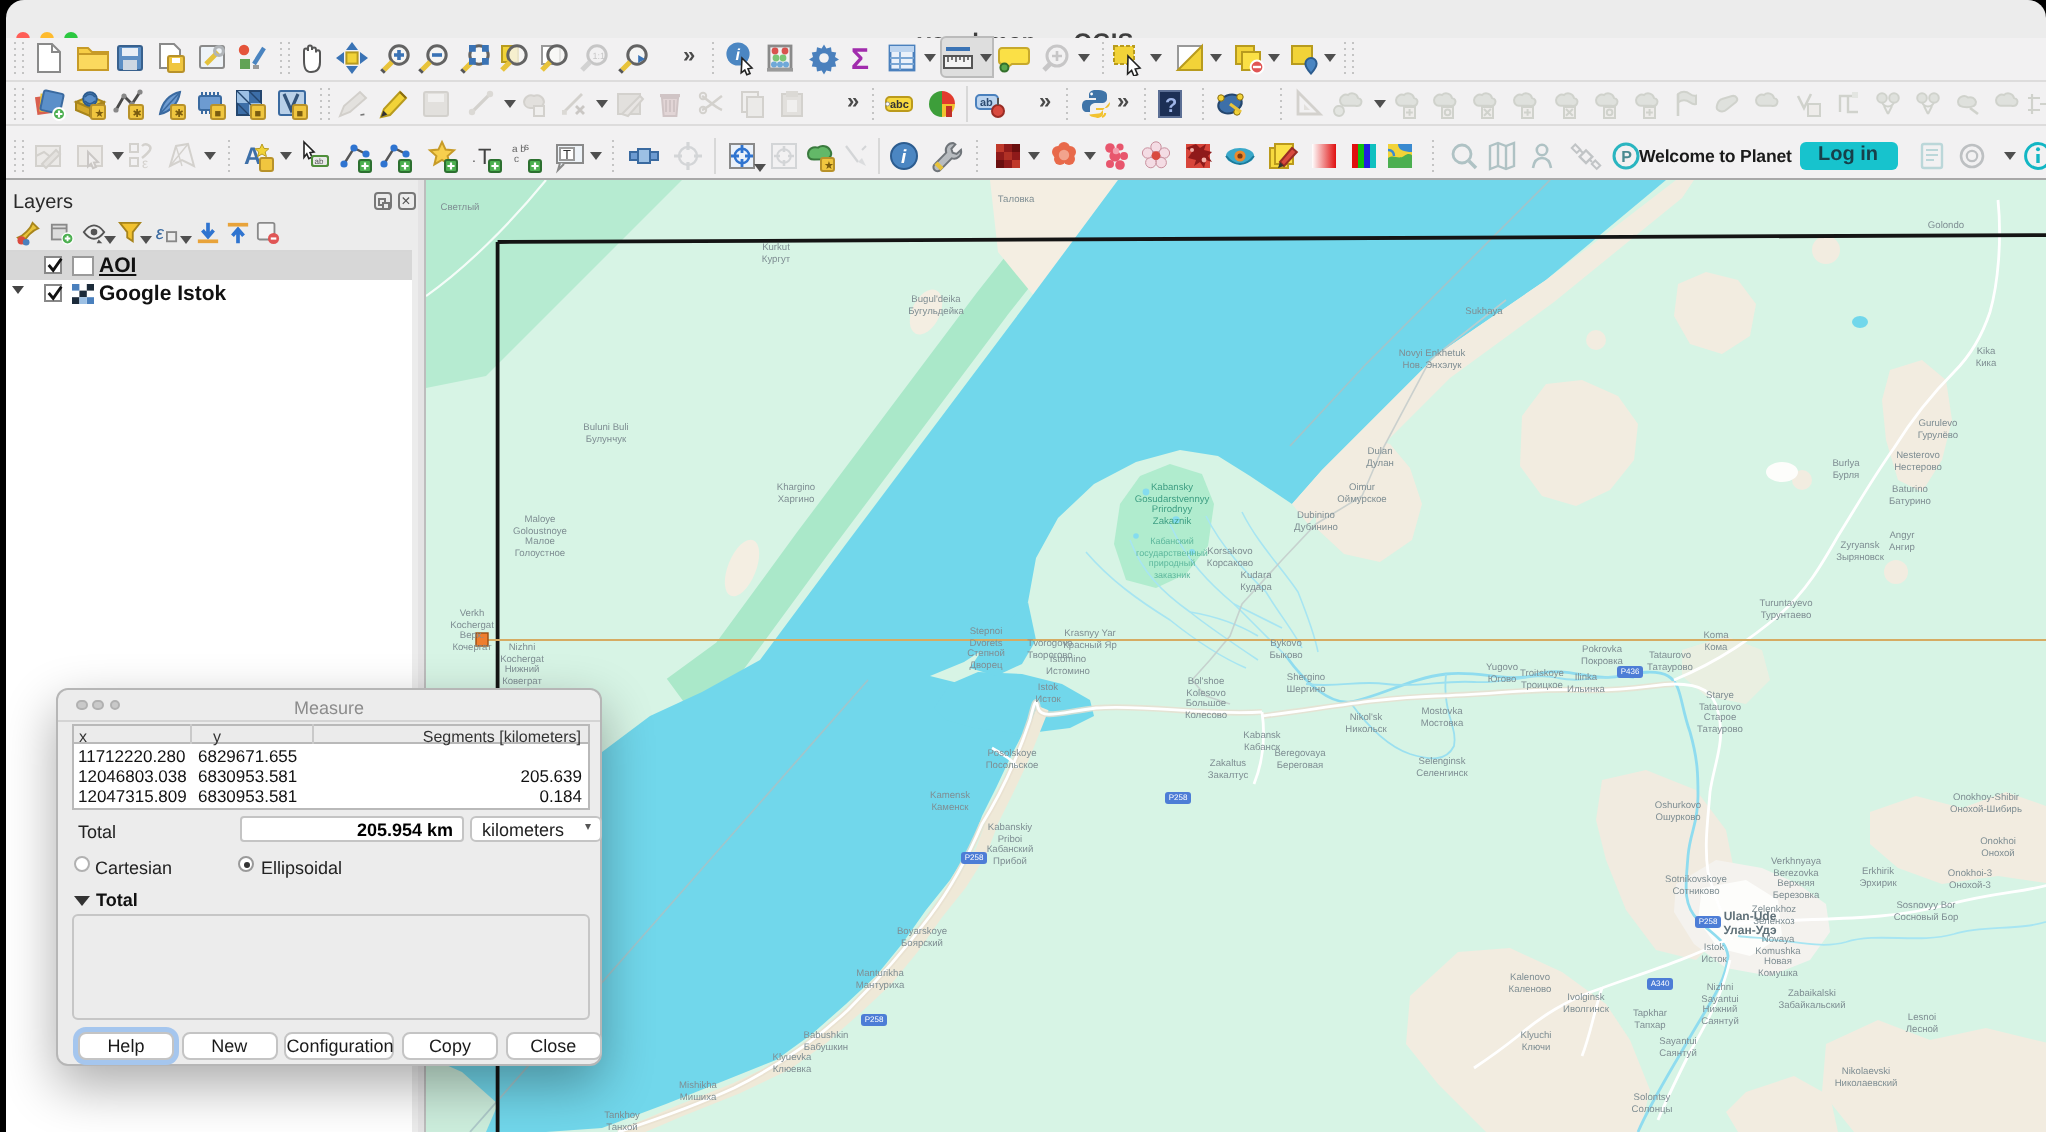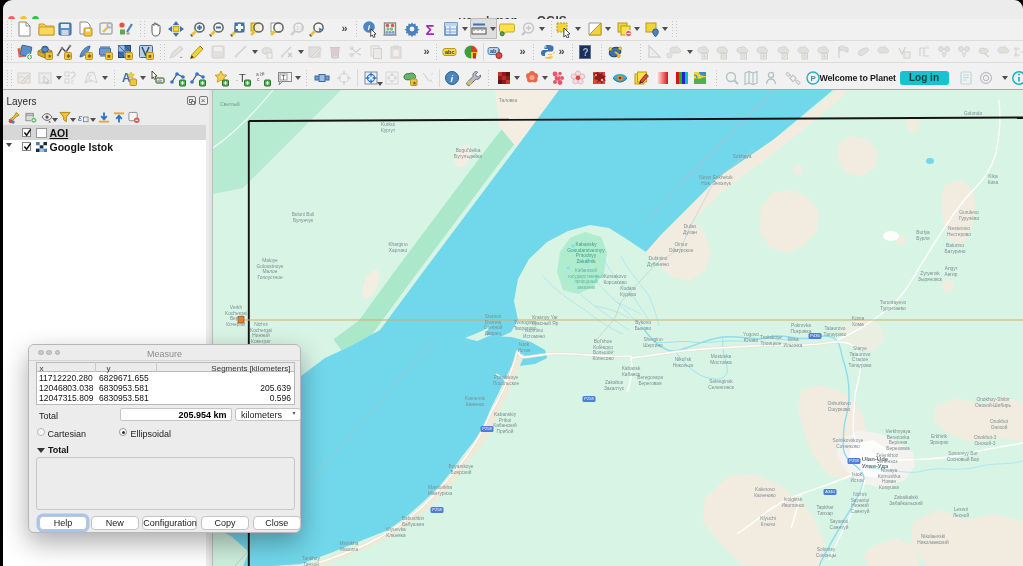--- a/index.html
+++ b/index.html
@@ -1315,21 +1315,21 @@
       </div>
 <div style="position:absolute;left:66px;top:16.5px;width:1px;height:10.5px;background:#c9c9c9"></div>
 <div style="position:absolute;left:127px;top:16.5px;width:1px;height:10.5px;background:#c9c9c9"></div>
 <div style="position:absolute;left:10px;top:28px;font-size:8.5px;color:#111">11712220.280</div>
 <div style="position:absolute;left:70px;top:28px;font-size:8.5px;color:#111">6829671.655</div>
 <div style="position:absolute;left:10px;top:38px;font-size:8.5px;color:#111">12046803.038</div>
 <div style="position:absolute;left:70px;top:38px;font-size:8.5px;color:#111">6830953.581</div>
 <div style="position:absolute;right:9px;top:38px;font-size:8.5px;color:#111">205.639</div>
 <div style="position:absolute;left:10px;top:48px;font-size:8.5px;color:#111">12047315.809</div>
 <div style="position:absolute;left:70px;top:48px;font-size:8.5px;color:#111">6830953.581</div>
-<div style="position:absolute;right:9px;top:48px;font-size:8.5px;color:#111">0.596</div>
+<div style="position:absolute;right:9px;top:48px;font-size:8.5px;color:#111">0.184</div>
 <div style="position:absolute;left:10px;top:66px;font-size:9px;color:#222">Total</div>
 <div style="position:absolute;left:90.5px;top:62.5px;width:112px;height:13px;background:#fff;border:1px solid #c4c4c4;border-radius:2px">
         <span style="position:absolute;right:4px;top:1.5px;font-size:9px;font-weight:bold;color:#000">205.954 km</span>
       </div>
 <div style="position:absolute;left:206px;top:62.5px;width:65.5px;height:13px;background:#fff;border:1px solid #c4c4c4;border-radius:3px">
         <span style="position:absolute;left:5px;top:1.5px;font-size:9px;color:#222">kilometers</span>
         <span style="position:absolute;right:4px;top:0px;font-size:6px;color:#555">▾</span>
       </div>
 <div style="position:absolute;left:7.5px;top:83px;width:8px;height:8px;border-radius:50%;background:#fff;border:1px solid #b1b1b1"></div>
 <div style="position:absolute;left:18.5px;top:83.5px;font-size:9px;color:#222">Cartesian</div>

